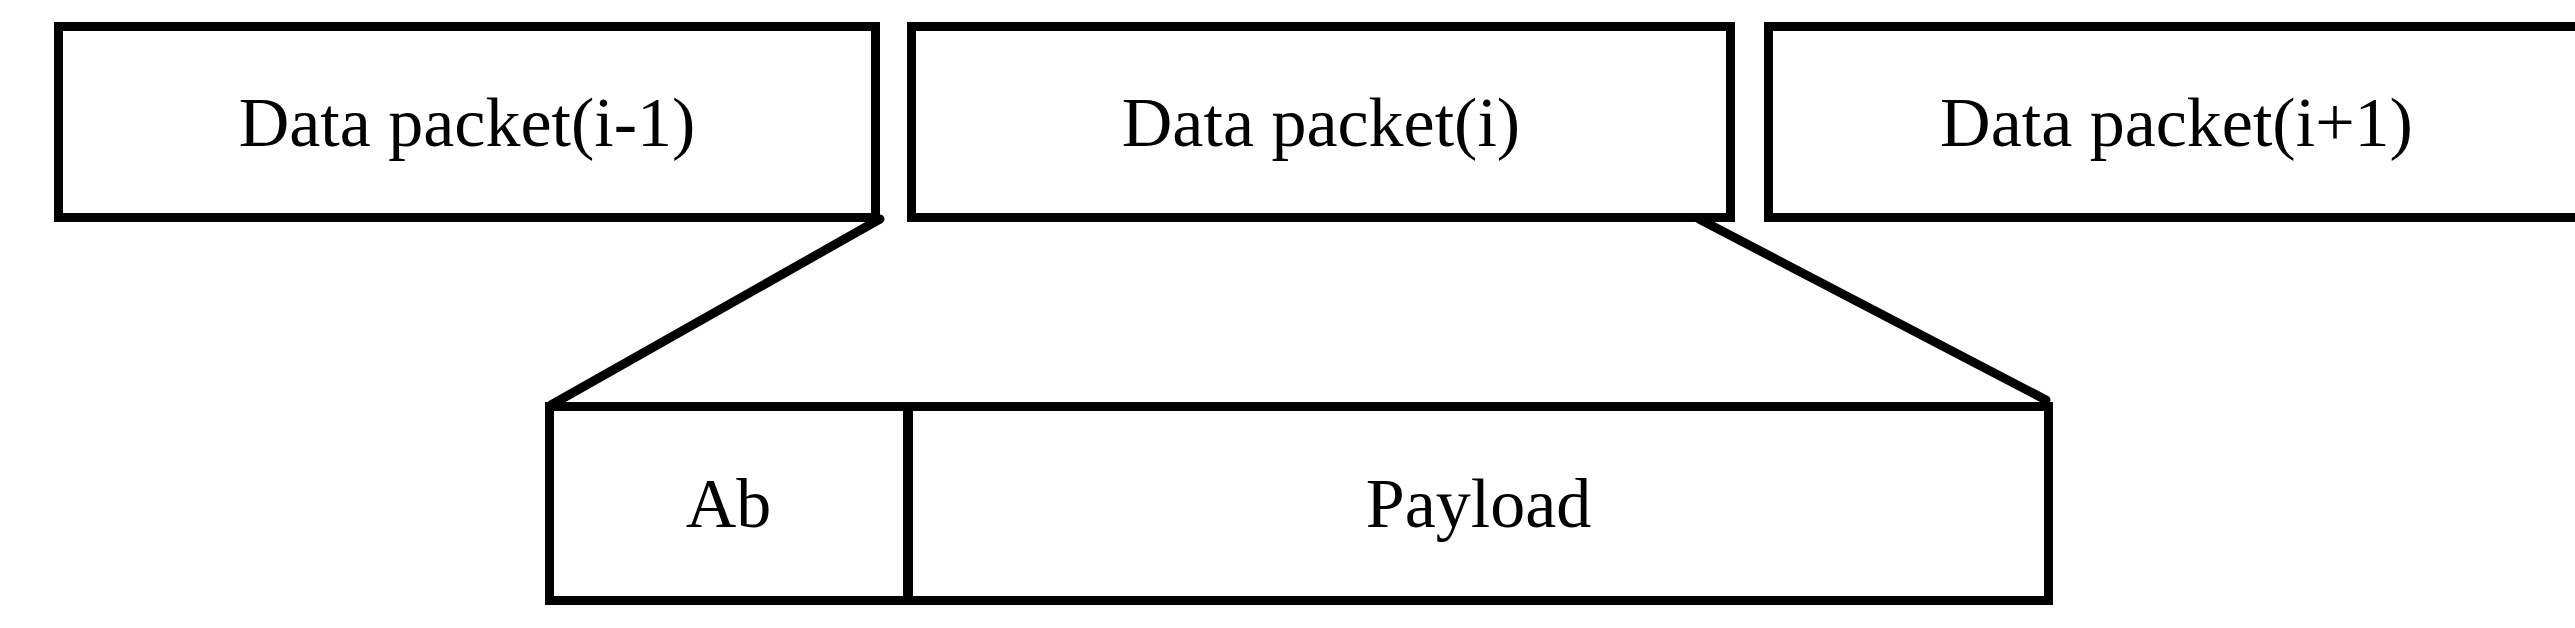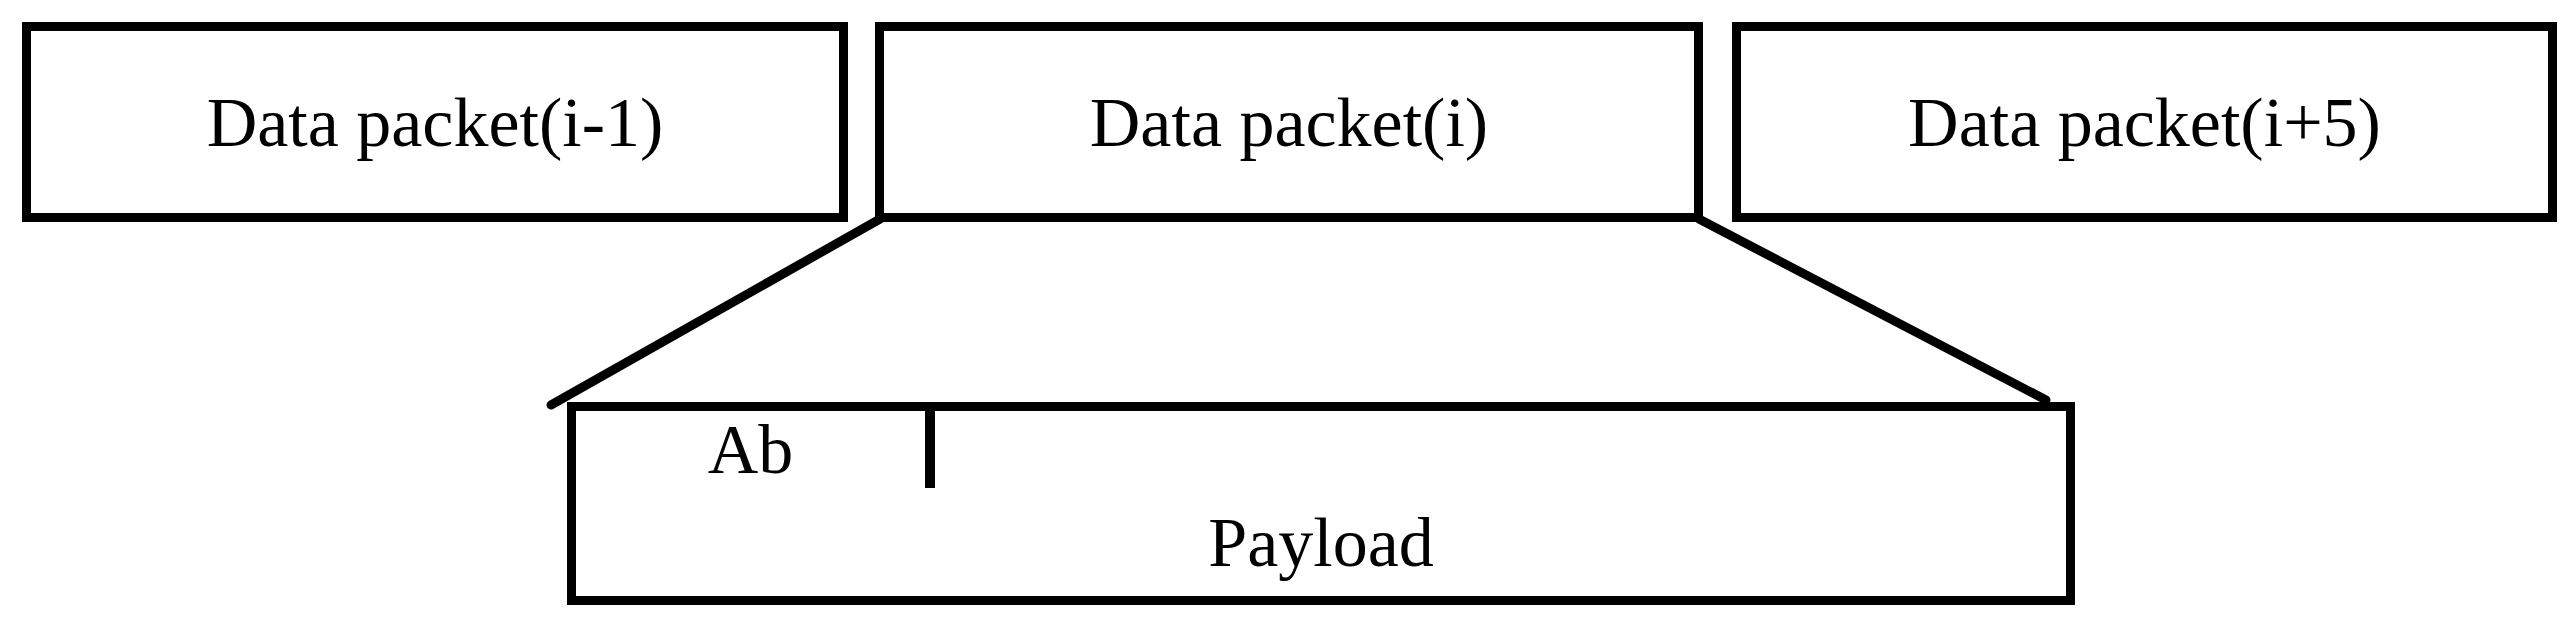--- a/index.html
+++ b/index.html
@@ -19,48 +19,49 @@
   .pbox {
     position: absolute;
     top: 22px;
     height: 200px;
     border: 9px solid #000000;
     box-sizing: border-box;
     background: #ffffff;
     display: flex;
     align-items: center;
     justify-content: center;
+    margin-left: 32px;
   }
   .pbox-1 { left: 22px;   width: 826px; }
   .pbox-2 { left: 875px;  width: 828px; justify-content: center; }
   .pbox-3 { left: 1732px; width: 825px; }
   .packet-label {
     font-size: 70px;
     line-height: 1.1;
     white-space: nowrap;
   }
   .lines-overlay {
     position: absolute;
     left: 0;
     top: 0;
     width: 2575px;
     height: 628px;
     pointer-events: none;
   }
   .detail-box {
     position: absolute;
-    left: 567px;
+    left: 545px;
     top: 402px;
     width: 1508px;
     height: 203px;
     border: 9px solid #000000;
     box-sizing: border-box;
     background: #ffffff;
     display: flex;
-    flex-direction: column;
+    flex-direction: row;
     align-items: stretch;
   }
   .field-ab {
     width: 349px;
     border-right: 10px solid #000000;
     box-sizing: content-box;
     display: flex;
     align-items: center;
     justify-content: center;
   }
@@ -84,21 +85,21 @@
 
   <div class="pbox pbox-1">
     <span class="packet-label">Data packet(i-1)</span>
   </div>
 
   <div class="pbox pbox-2">
     <span class="packet-label">Data packet(i)</span>
   </div>
 
   <div class="pbox pbox-3">
-    <span class="packet-label">Data packet(i+5)</span>
+    <span class="packet-label">Data packet(i+1)</span>
   </div>
 
   <svg class="lines-overlay" viewBox="0 0 2575 628">
     <line x1="880" y1="219" x2="551" y2="405" stroke="#000000" stroke-width="9" stroke-linecap="round"></line>
     <line x1="1699" y1="219" x2="2046" y2="400" stroke="#000000" stroke-width="9" stroke-linecap="round"></line>
   </svg>
 
   <div class="detail-box">
     <div class="field-ab">
       <span class="field-label">Ab</span>

